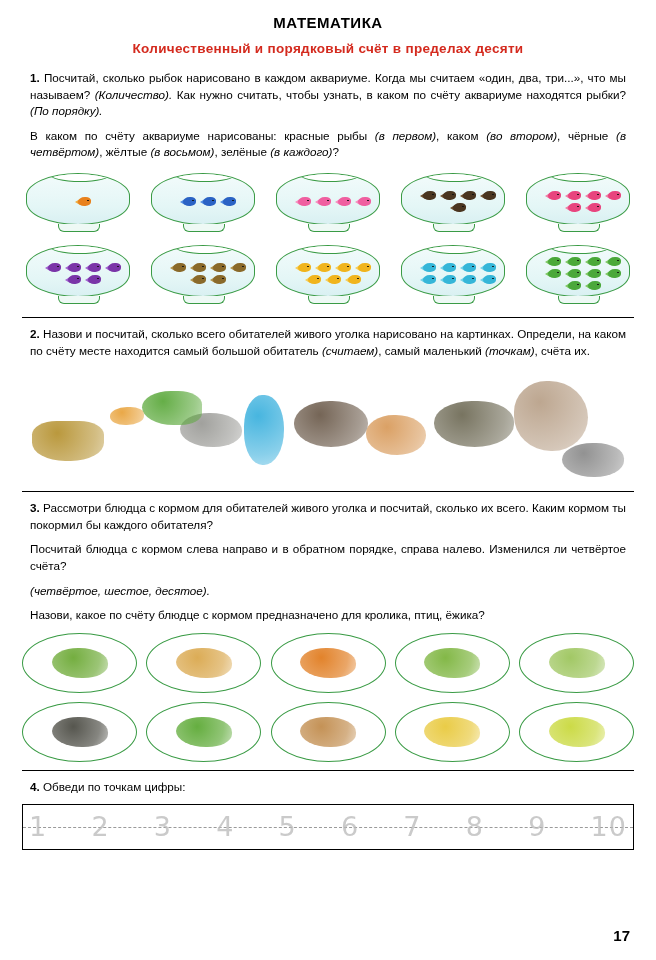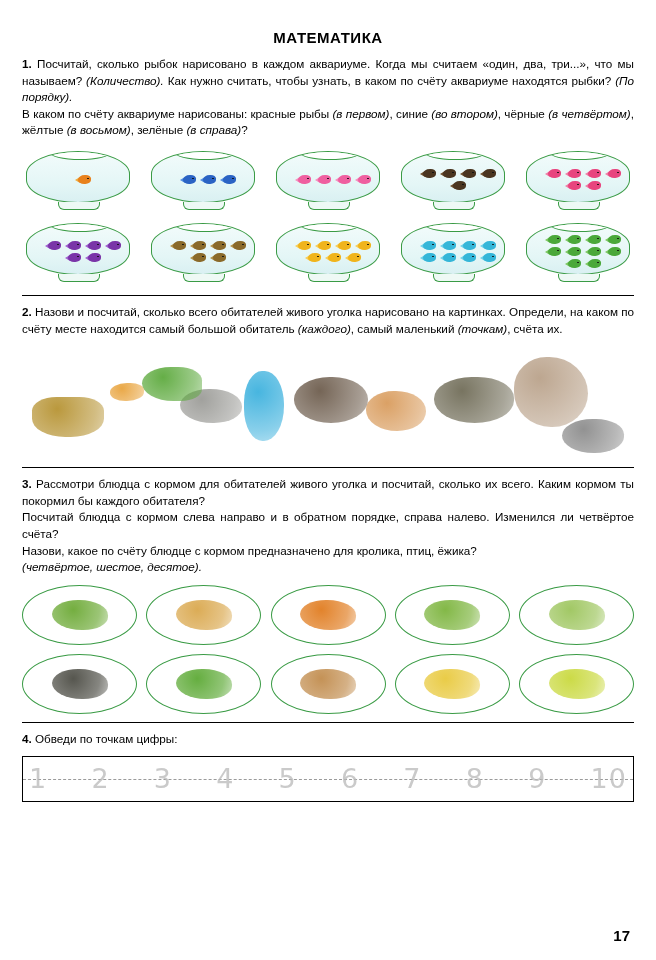--- a/index.html
+++ b/index.html
@@ -18,21 +18,21 @@
   .page {
     position: relative;
     width: 656px;
     height: 960px;
     padding: 0;
     box-sizing: border-box;
   }
   .content {
     position: absolute;
     left: 22px;
-    top: 29px;
+    top: 14px;
     width: 612px;
   }
   h1.title {
     font-size: 15px;
     font-weight: bold;
     text-align: center;
     margin: 0 0 10px 0;
     letter-spacing: 0.5px;
   }
   h2.subtitle {
@@ -40,21 +40,21 @@
     font-weight: bold;
     text-align: center;
     color: #d42a1e;
     margin: 0 0 14px 0;
     letter-spacing: 0.3px;
   }
   .task {
     font-size: 11.7px;
     line-height: 1.42;
     text-align: justify;
-    margin: 0;
+    margin: 8px;
   }
   .task .num {
     font-weight: bold;
   }
   .it { font-style: italic; }
   .hr {
     border: none;
     border-top: 1px solid #000;
     margin: 8px 0 8px 0;
     height: 0;
@@ -219,23 +219,24 @@
   }
   .sep-top { margin-top: 12px; }
 </style>
 </head>
 <body>
 
 <div class="page">
   <div class="content">
 
     <h1 class="title">МАТЕМАТИКА</h1>
+    <h2 class="subtitle">Количественный и порядковый счёт в пределах десяти</h2>
 
     <p class="task"><span class="num">1.</span><span> Посчитай, сколько рыбок нарисовано в каждом аквариуме. Когда мы считаем «один, два, три...», что мы называем? </span><span class="it">(Количество).</span><span> Как нужно считать, чтобы узнать, в каком по счёту аквариуме находятся рыбки? </span><span class="it">(По порядку).</span></p>
-    <p class="task"><span>В каком по счёту аквариуме нарисованы: красные рыбы </span><span class="it">(в первом)</span><span>, синие </span><span class="it">(во втором)</span><span>, чёрные </span><span class="it">(в четвёртом)</span><span>, жёлтые </span><span class="it">(в восьмом)</span><span>, зелёные </span><span class="it">(в справа)</span><span>?</span></p>
+    <p class="task"><span>В каком по счёту аквариуме нарисованы: красные рыбы </span><span class="it">(в первом)</span><span>, каком </span><span class="it">(во втором)</span><span>, чёрные </span><span class="it">(в четвёртом)</span><span>, жёлтые </span><span class="it">(в восьмом)</span><span>, зелёные </span><span class="it">(в каждого)</span><span>?</span></p>
 
     <div class="aq-row" id="aq-row-1">
         <div class="aquarium">
           <div class="aq-glass">
             <div class="fishwrap">
               <div class="fish">
                 <div class="tail" style="border-right-color: rgb(240, 169, 58);"></div>
                 <div class="body" style="background: rgb(232, 129, 28);"></div>
                 <div class="eye"></div>
               </div>
@@ -580,41 +581,41 @@
                 <div class="eye"></div>
               </div>
             </div>
           </div>
           <div class="aq-base"></div>
         </div>
       </div>
 
     <hr class="hr sep-top">
 
-    <p class="task"><span class="num">2.</span><span> Назови и посчитай, сколько всего обитателей живого уголка нарисовано на картинках. Определи, на каком по счёту месте находится самый большой обитатель </span><span class="it">(каждого)</span><span>, самый маленький </span><span class="it">(точкам)</span><span>, счёта их.</span></p>
+    <p class="task"><span class="num">2.</span><span> Назови и посчитай, сколько всего обитателей живого уголка нарисовано на картинках. Определи, на каком по счёту месте находится самый большой обитатель </span><span class="it">(считаем)</span><span>, самый маленький </span><span class="it">(точкам)</span><span>, счёта их.</span></p>
 
     <div class="animals" id="animals-row">
         <div class="animal blob" style="left: 540px; top: 76px; width: 62px; height: 34px; border-radius: 50% 46% 48% 52%; background: radial-gradient(circle at 35% 30%, rgba(138, 138, 138, 0.933), rgba(138, 138, 138, 0.6) 70%, rgba(138, 138, 138, 0.4));"></div>
         <div class="animal blob" style="left: 492px; top: 14px; width: 74px; height: 70px; border-radius: 44% 52% 48% 50%; background: radial-gradient(circle at 35% 30%, rgba(184, 160, 136, 0.933), rgba(184, 160, 136, 0.6) 70%, rgba(184, 160, 136, 0.4));"></div>
         <div class="animal blob" style="left: 412px; top: 34px; width: 80px; height: 46px; border-radius: 48% 46% 50% 52%; background: radial-gradient(circle at 35% 30%, rgba(110, 106, 85, 0.933), rgba(110, 106, 85, 0.6) 70%, rgba(110, 106, 85, 0.4));"></div>
         <div class="animal blob" style="left: 344px; top: 48px; width: 60px; height: 40px; border-radius: 46% 50% 48% 52%; background: radial-gradient(circle at 35% 30%, rgba(216, 154, 90, 0.933), rgba(216, 154, 90, 0.6) 70%, rgba(216, 154, 90, 0.4));"></div>
         <div class="animal blob" style="left: 272px; top: 34px; width: 74px; height: 46px; border-radius: 48% 48% 50% 50%; background: radial-gradient(circle at 35% 30%, rgba(107, 90, 74, 0.933), rgba(107, 90, 74, 0.6) 70%, rgba(107, 90, 74, 0.4));"></div>
         <div class="animal blob" style="left: 222px; top: 28px; width: 40px; height: 70px; border-radius: 45% 48% 50% 46%; background: radial-gradient(circle at 35% 30%, rgba(58, 176, 221, 0.933), rgba(58, 176, 221, 0.6) 70%, rgba(58, 176, 221, 0.4));"></div>
         <div class="animal blob" style="left: 158px; top: 46px; width: 62px; height: 34px; border-radius: 48% 52% 46% 54%; background: radial-gradient(circle at 35% 30%, rgba(154, 154, 150, 0.933), rgba(154, 154, 150, 0.6) 70%, rgba(154, 154, 150, 0.4));"></div>
         <div class="animal blob" style="left: 120px; top: 24px; width: 60px; height: 34px; border-radius: 55% 45% 40% 60%; background: radial-gradient(circle at 35% 30%, rgba(90, 168, 58, 0.933), rgba(90, 168, 58, 0.6) 70%, rgba(90, 168, 58, 0.4));"></div>
         <div class="animal blob" style="left: 88px; top: 40px; width: 34px; height: 18px; border-radius: 50% 40% 50% 45%; background: radial-gradient(circle at 35% 30%, rgba(232, 162, 58, 0.933), rgba(232, 162, 58, 0.6) 70%, rgba(232, 162, 58, 0.4));"></div>
         <div class="animal blob" style="left: 10px; top: 54px; width: 72px; height: 40px; border-radius: 34% 34% 46% 46%; background: radial-gradient(circle at 35% 30%, rgba(181, 145, 47, 0.933), rgba(181, 145, 47, 0.6) 70%, rgba(181, 145, 47, 0.4));"></div>
     </div>
 
     <hr class="hr">
 
     <p class="task"><span class="num">3.</span><span> Рассмотри блюдца с кормом для обитателей живого уголка и посчитай, сколько их всего. Каким кормом ты покормил бы каждого обитателя?</span></p>
     <p class="task">Посчитай блюдца с кормом слева направо и в обратном порядке, справа налево. Изменился ли четвёртое счёта?</p>
+    <p class="task it">(четвёртое, шестое, десятое).</p>
     <p class="task">Назови, какое по счёту блюдце с кормом предназначено для кролика, птиц, ёжика?</p>
-    <p class="task it">(четвёртое, шестое, десятое).</p>
 
     <div class="food-row" id="food-row-1">
         <div class="oval">
           <div class="inner">
             <div style="width: 56px; height: 30px; border-radius: 48% 52% 45% 55%; background: radial-gradient(circle at 38% 32%, rgba(106, 168, 50, 0.933), rgba(106, 168, 50, 0.667) 65%, rgba(106, 168, 50, 0.333));"></div>
           </div>
         </div>
         <div class="oval">
           <div class="inner">
             <div style="width: 56px; height: 30px; border-radius: 48% 52% 45% 55%; background: radial-gradient(circle at 38% 32%, rgba(217, 166, 74, 0.933), rgba(217, 166, 74, 0.667) 65%, rgba(217, 166, 74, 0.333));"></div>

